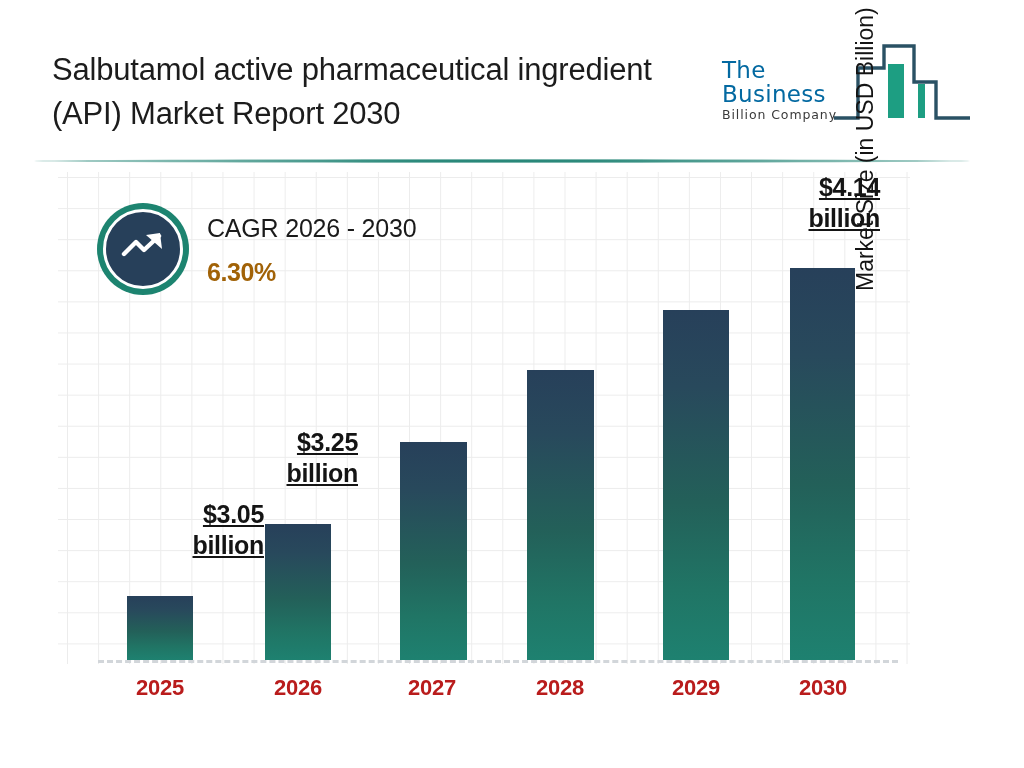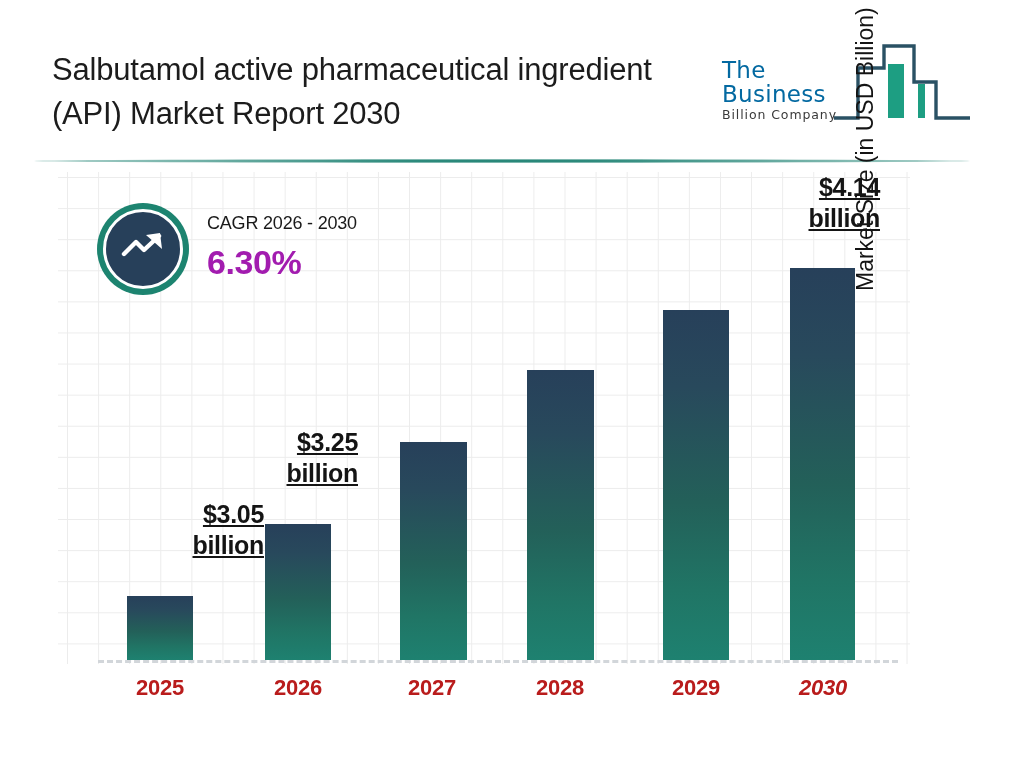--- a/index.html
+++ b/index.html
@@ -188,31 +188,31 @@
     display: flex;
     align-items: center;
     justify-content: center;
   }
   #cagr-text {
     position: absolute;
     left: 110px;
     top: 10px;
   }
   #cagr-period {
-    font-size: 18px;
+    font-size: 25px;
     color: #1a1a1a;
     letter-spacing: -0.2px;
     line-height: 1.2;
   }
   #cagr-value {
-    font-size: 34px;
+    font-size: 25px;
     font-weight: bold;
-    color: #a21caf;
+    color: #a16207;
     letter-spacing: -0.4px;
-    margin-top: 7px;
+    margin-top: 14px;
     line-height: 1.2;
   }
 </style>
 </head>
 <body>
 
 <div id="header">
   <div id="page-title">Salbutamol active pharmaceutical ingredient (API) Market Report 2030</div>
 
   <div id="logo-block">
@@ -255,21 +255,21 @@
       </div>
     </div>
 </div>
 
 <div id="x-axis">
     <div class="x-tick" style="left: 52px; width: 100px;">2025</div>
     <div class="x-tick" style="left: 190px; width: 100px;">2026</div>
     <div class="x-tick" style="left: 324px; width: 100px; text-align: center;">2027</div>
     <div class="x-tick" style="left: 452px; width: 100px;">2028</div>
     <div class="x-tick" style="left: 588px; width: 100px;">2029</div>
-    <div class="x-tick" style="left: 715px; width: 100px; font-style: italic;">2030</div>
+    <div class="x-tick" style="left: 715px; width: 100px;">2030</div>
   </div>
 
 <div id="y-axis-title">Market Size (in USD Billion)</div>
 
 <div id="cagr-block">
   <div id="cagr-badge">
     <div id="cagr-badge-inner">
       <span>
         <svg width="48" height="34" viewBox="0 0 48 34">
           <polyline points="5,24 17,12 25,20 40,6" fill="none" stroke="#ffffff" stroke-width="4.4" stroke-linecap="round" stroke-linejoin="round"></polyline>

